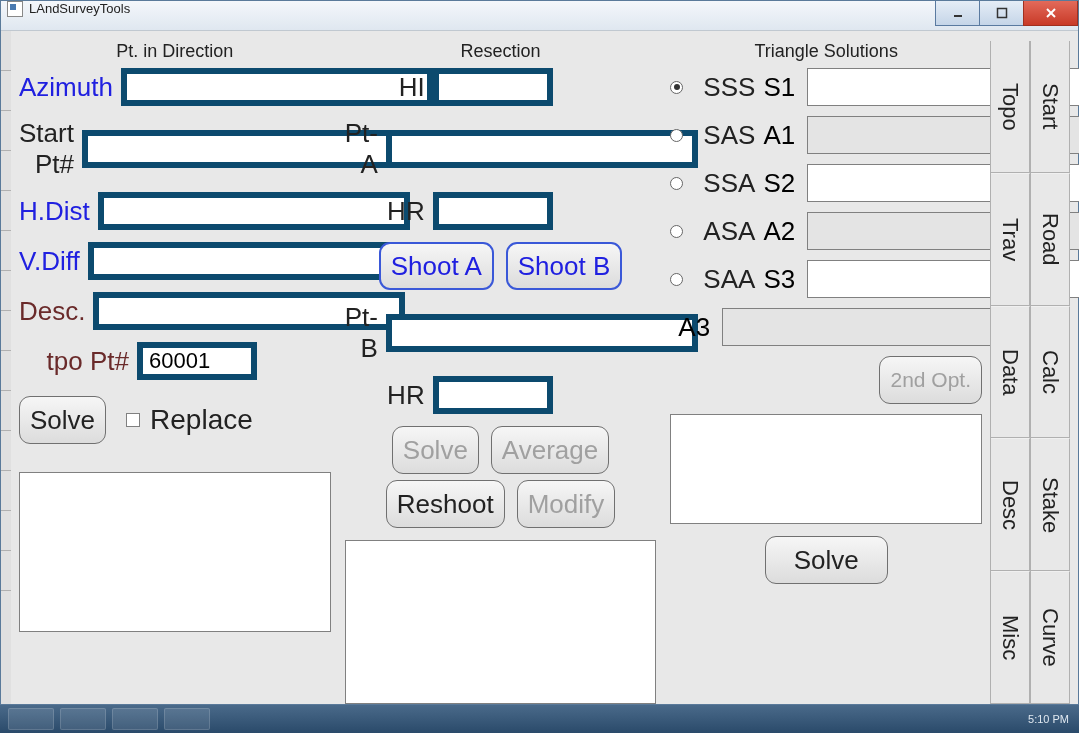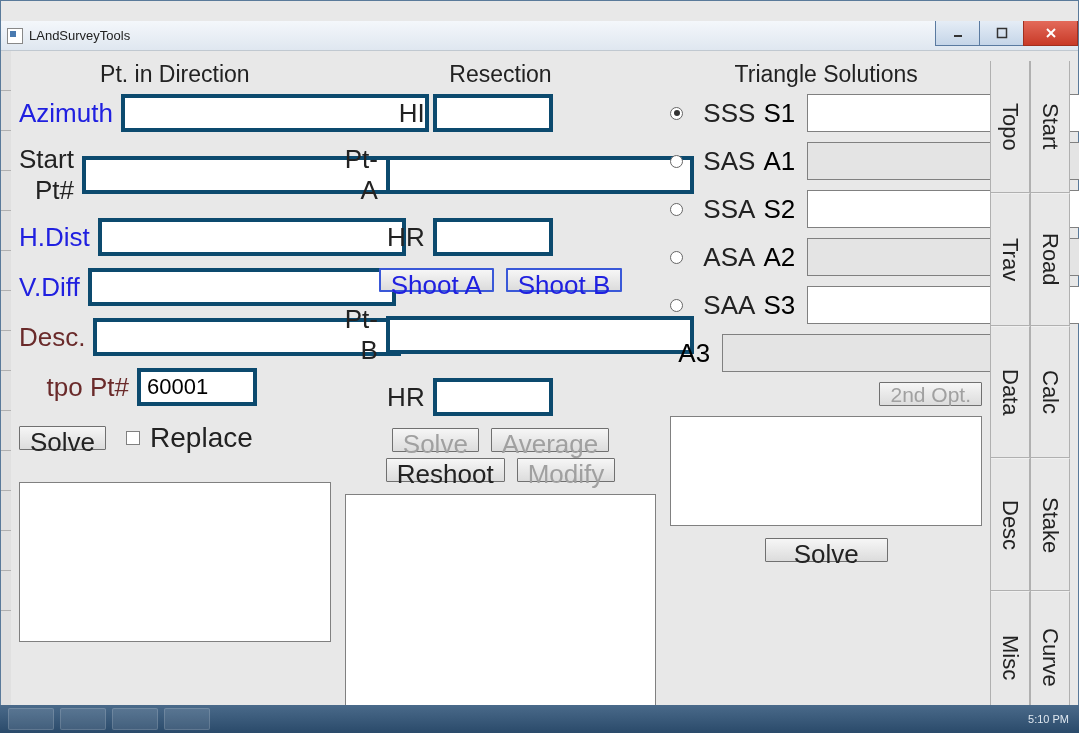--- a/index.html
+++ b/index.html
@@ -17,24 +17,23 @@
     width: 1079px;
     height: 705px;
     background: #e8e8e8;
     border: 1px solid #5a7a9a;
   }
   .titlebar {
     height: 30px;
     background: linear-gradient(to bottom, #f4f7fb, #dfe7f0);
     border-bottom: 1px solid #c0c8d0;
     display: flex;
-    align-items: center;
+    align-items: flex-start;
     padding-left: 6px;
     position: relative;
-    margin-top: 20px;
   }
   .title-icon {
     width: 16px; height: 16px;
     background: #fff;
     border: 1px solid #888;
     margin-right: 6px;
     position: relative;
   }
   .title-icon::before {
     content: "";
@@ -93,21 +92,21 @@
     gap: 14px;
     min-width: 0;
   }
   .col {
     flex: 1;
     display: flex;
     flex-direction: column;
     min-width: 0;
   }
   .col-heading {
-    font-size: 23px;
+    font-size: 18px;
     color: #222;
     text-align: center;
     margin-bottom: 6px;
   }
   .row {
     display: flex;
     align-items: center;
     margin-bottom: 12px;
   }
   .row-label {
@@ -115,34 +114,34 @@
     text-align: right;
     font-size: 26px;
     color: #222;
     margin-right: 8px;
   }
   .row-label.blue { color: #2020e0; }
   .row-label.dark { color: #6a2a2a; }
   .row-input {
     flex: 1;
     height: 38px;
-    border: 4px solid #0c4a6e;
+    border: 6px solid #0c4a6e;
     font-size: 22px;
     padding: 0 6px;
     background: #fff;
   }
   .row-input.sm { max-width: 120px; }
 
   .btn {
-    height: 24px;
+    height: 48px;
     padding: 0 10px;
     font-size: 26px;
     border: 1px solid #707070;
     background: linear-gradient(to bottom, #f6f6f6, #dcdcdc);
-    border-radius: 1px;
+    border-radius: 11px;
     color: #222;
     cursor: pointer;
     text-align: right;
   }
   .btn.blue { color: #2020e0; border: 2px solid #3a58d8; }
   .btn.gray { color: #a0a0a0; }
   .btn.small { font-size: 21px; }
 
   .chk-row { display: flex; align-items: center; gap: 10px; }
   .chk {

